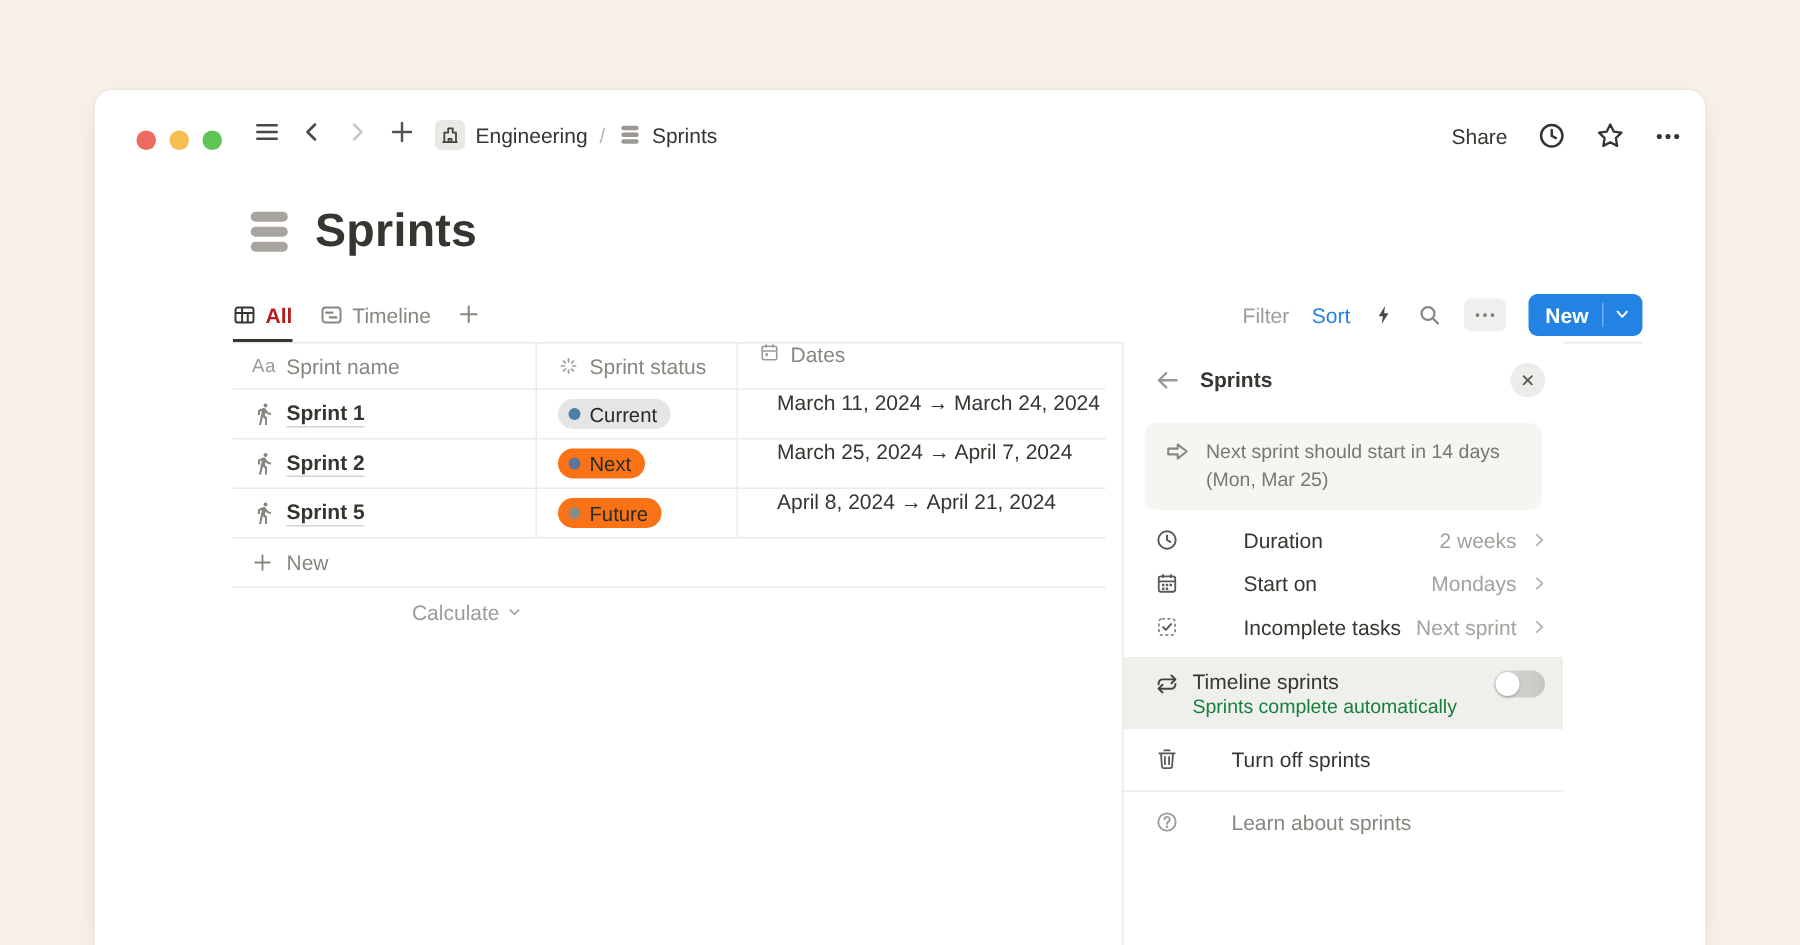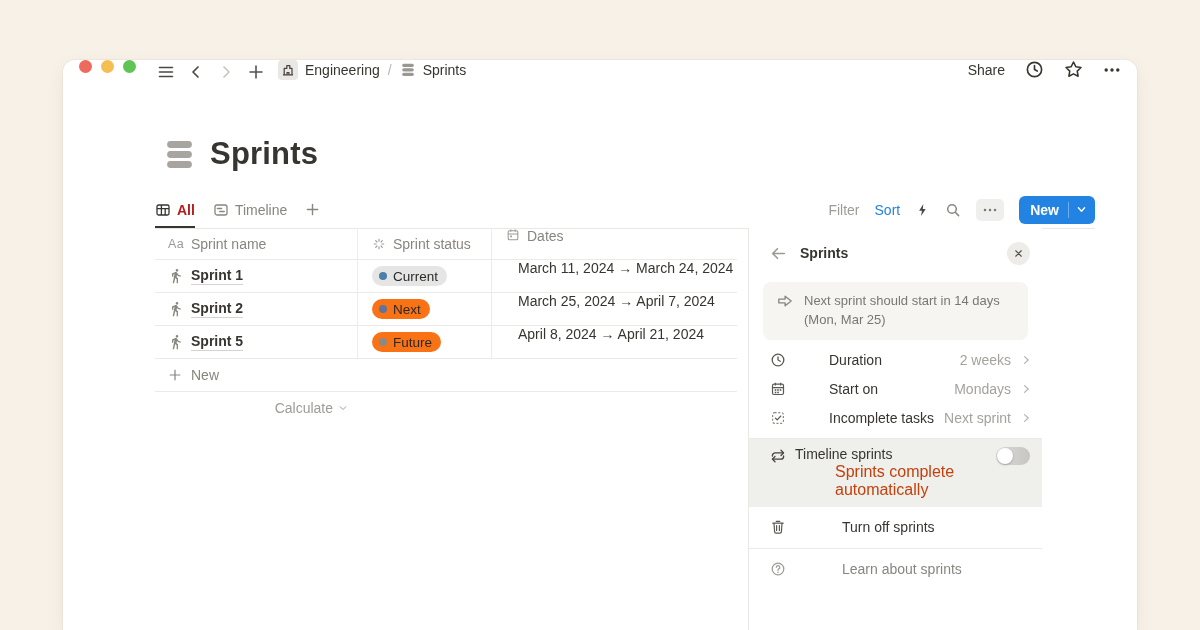--- a/index.html
+++ b/index.html
@@ -12,22 +12,22 @@
     overflow:hidden;
     -webkit-font-smoothing:antialiased;
   }
   .window {
     position:absolute; left:63px; top:60px; width:1074px; height:570px;
     background:#FFFFFF; border-radius:12px 12px 0 0;
     box-shadow:0 0 0 1px rgba(0,0,0,0.03), 0 6px 20px rgba(0,0,0,0.06);
   }
 
   
-  .topbar { position:absolute; left:0; top:0; right:0; height:40px;
-    display:flex; align-items:flex-start; padding:0 16px; }
+  .topbar { position:absolute; left:12px; top:0; right:0; height:40px;
+    display:flex; align-items:flex-end; padding:0 16px; }
   .tl-group { display:flex; align-items:center; gap:9px; margin-right:18px; }
   .tl { width:13px; height:13px; border-radius:50%; }
   .tl.red    { background:#EC6A5E; }
   .tl.yellow { background:#F4BE50; }
   .tl.green  { background:#5EC454; }
   .nav-group { display:flex; align-items:center; gap:6px; margin-right:10px; }
   .icon-btn { width:24px; height:24px; display:flex; align-items:center; justify-content:center; border-radius:4px; }
   .breadcrumb { display:flex; align-items:center; gap:7px; font-size:14px; }
   .ts-icon { width:20px; height:20px; border-radius:4px; background:#E9E8E4;
     display:flex; align-items:center; justify-content:center; }
@@ -93,27 +93,27 @@
     display:flex; gap:10px; }
   .notice-text { font-size:13px; color:#787774; line-height:1.46; }
   .setting-rows { margin-top:6px; }
   .setting-row { height:29px; display:flex; align-items:center; padding:0 10px 0 21px; gap:9px; }
   .setting-label { font-size:14px;margin-left:34px; }
   .setting-value { margin-left:auto; font-size:14px; color:#A5A29D; }
   .pdivider { border:none; border-top:1px solid #EBEAE7; margin:5px 0 0; }
   .auto-block { margin-top:0; background:#EFEFEC; display:flex; padding:7px 12px 8px 21px; gap:9px; }
   .auto-texts { display:flex; flex-direction:column; gap:1px; }
   .auto-title { font-size:14px; }
-  .auto-sub { font-size:16px; color:#c2410c;margin-left:40px; }
+  .auto-sub { font-size:13px; color:#15803d; }
   .auto-block .ricon { margin-top:2px; }
   .toggle { margin-left:auto; margin-top:1px; width:34px; height:18px; border-radius:9px;
     background:linear-gradient(90deg,#DBD9D6,#C8C6C2); position:relative; flex:none; }
   .toggle .knob { position:absolute; left:1px; top:1px; width:16px; height:16px; border-radius:50%;
     background:#fff; box-shadow:0 1px 2px rgba(0,0,0,0.25); }
-  .plain-row { height:41px; display:flex; align-items:center; padding:0 12px 0 21px; gap:22px; }
+  .plain-row { height:41px; display:flex; align-items:center; padding:0 12px 0 21px; gap:1px; }
   .plain-row .setting-label { font-weight:400; }
   .learn-row { color:#87867F; }
   .learn-row .setting-label { color:#87867F; }
 
   svg { display:block; }
 </style>
 </head>
 <body>
 
 <div class="window">

